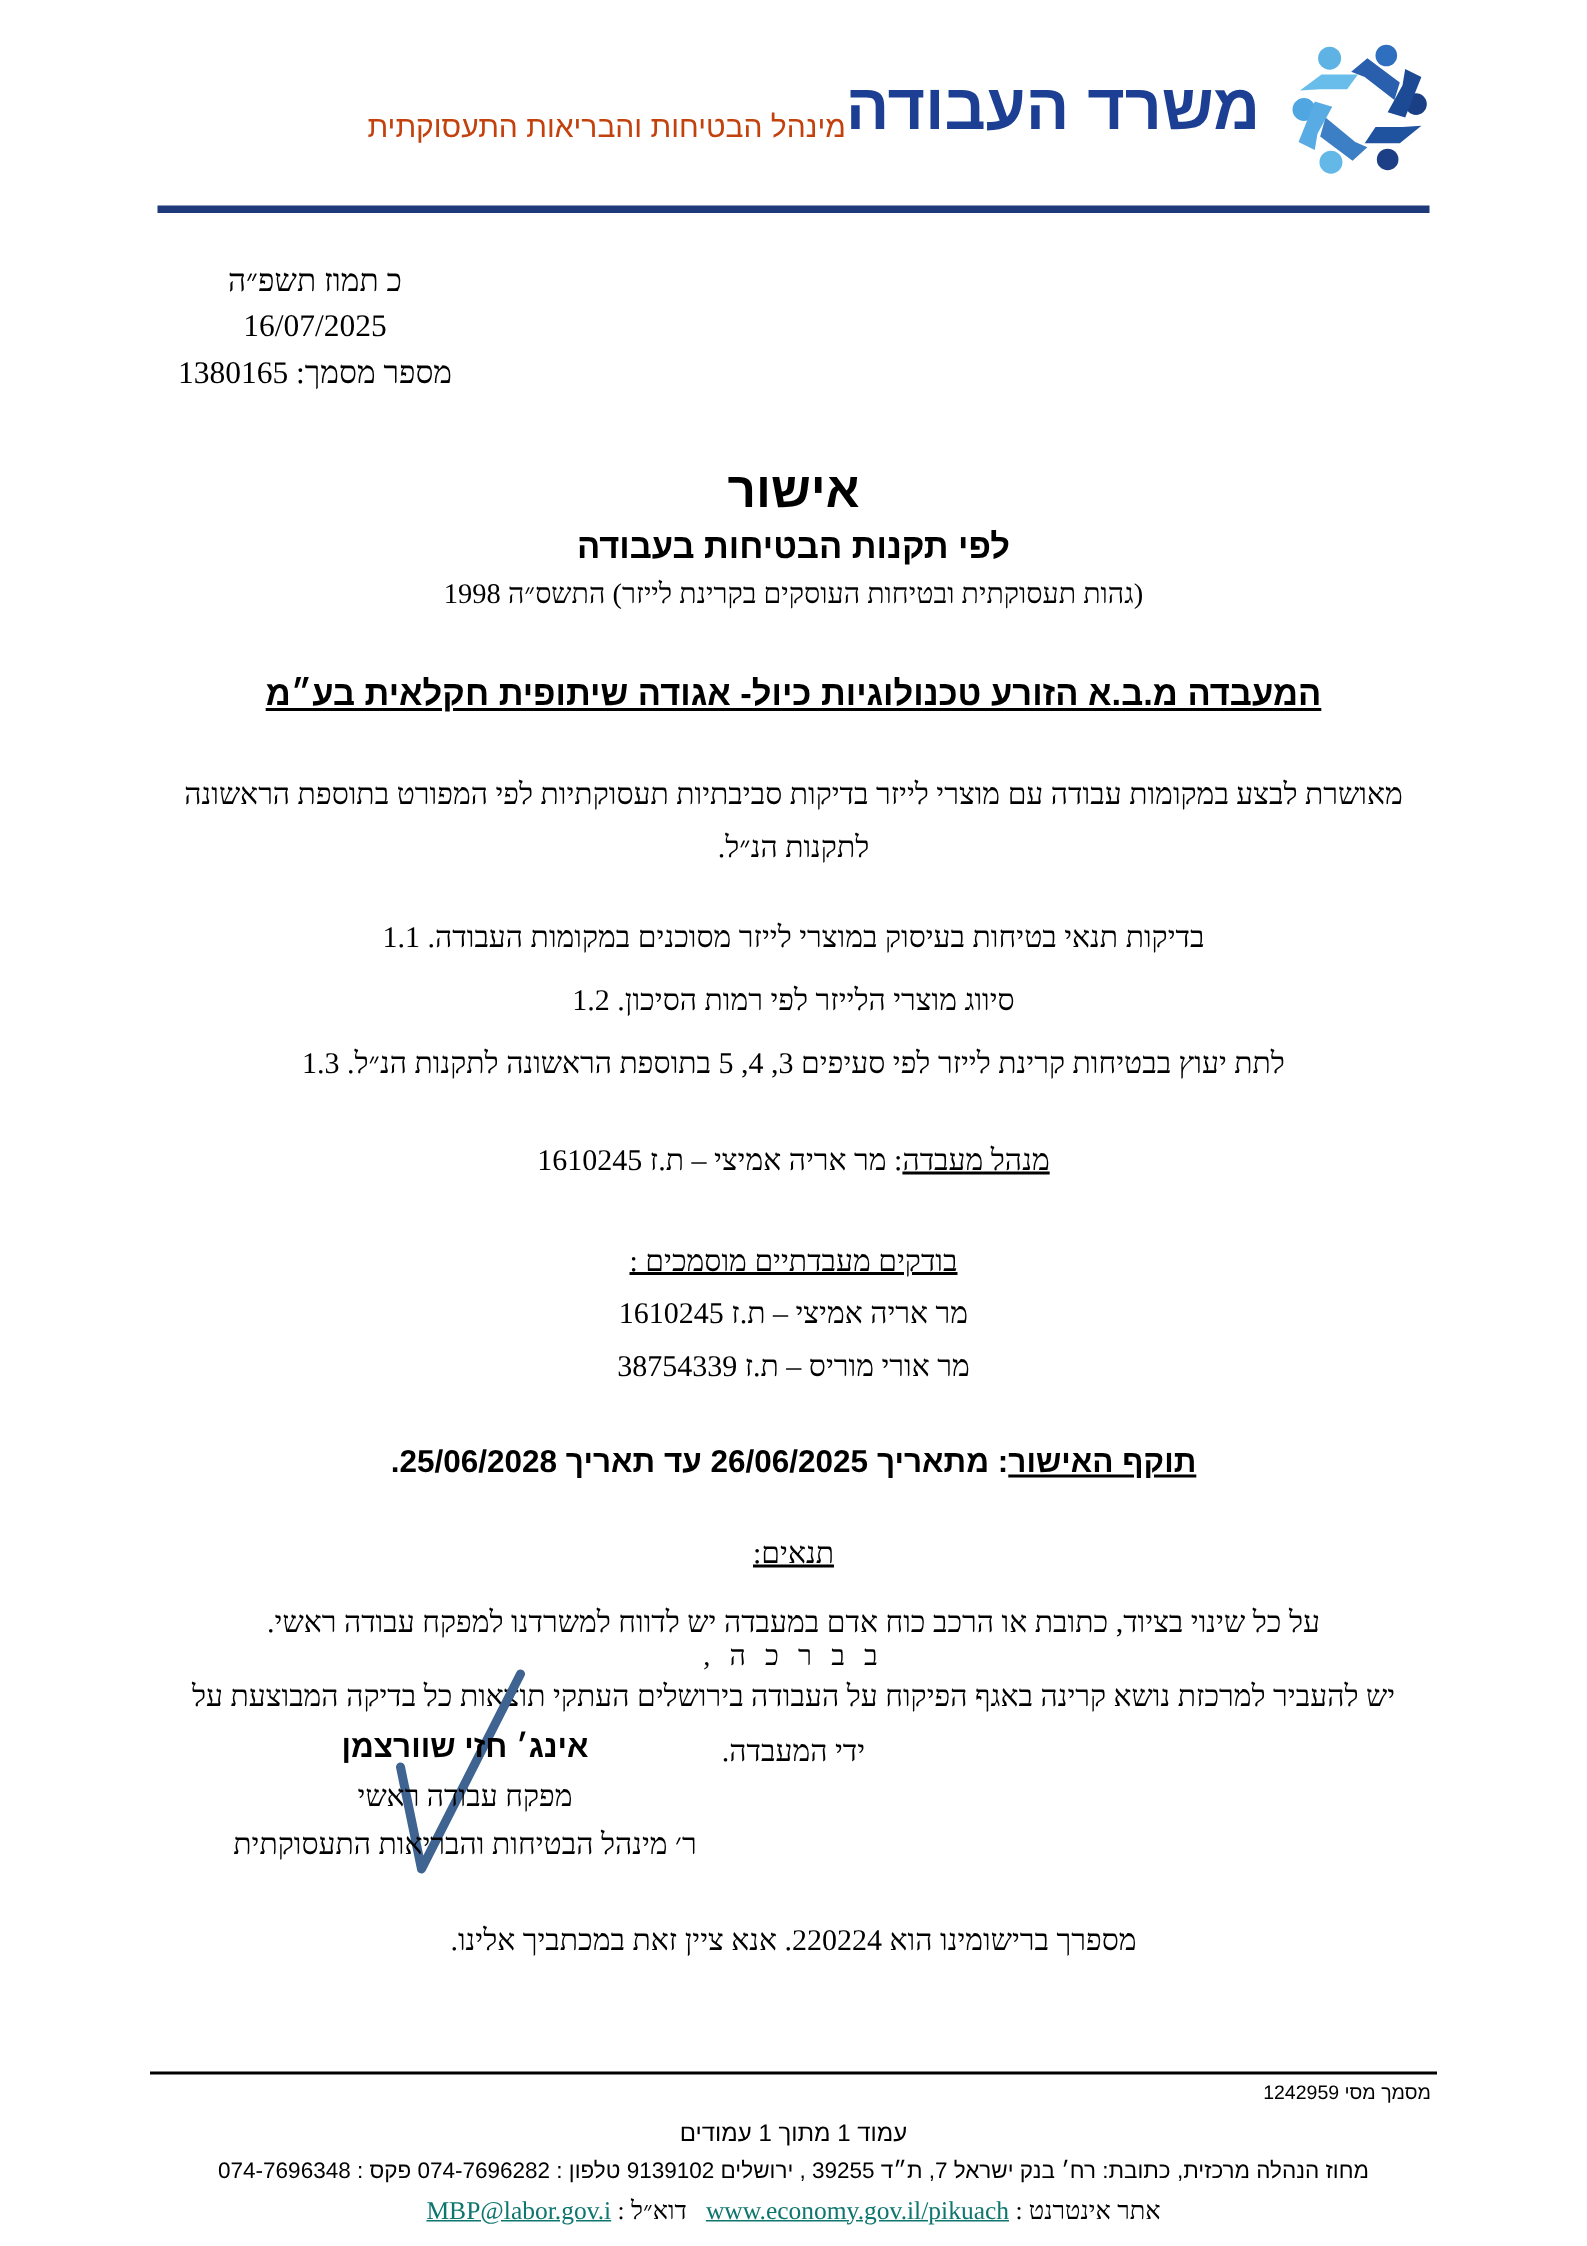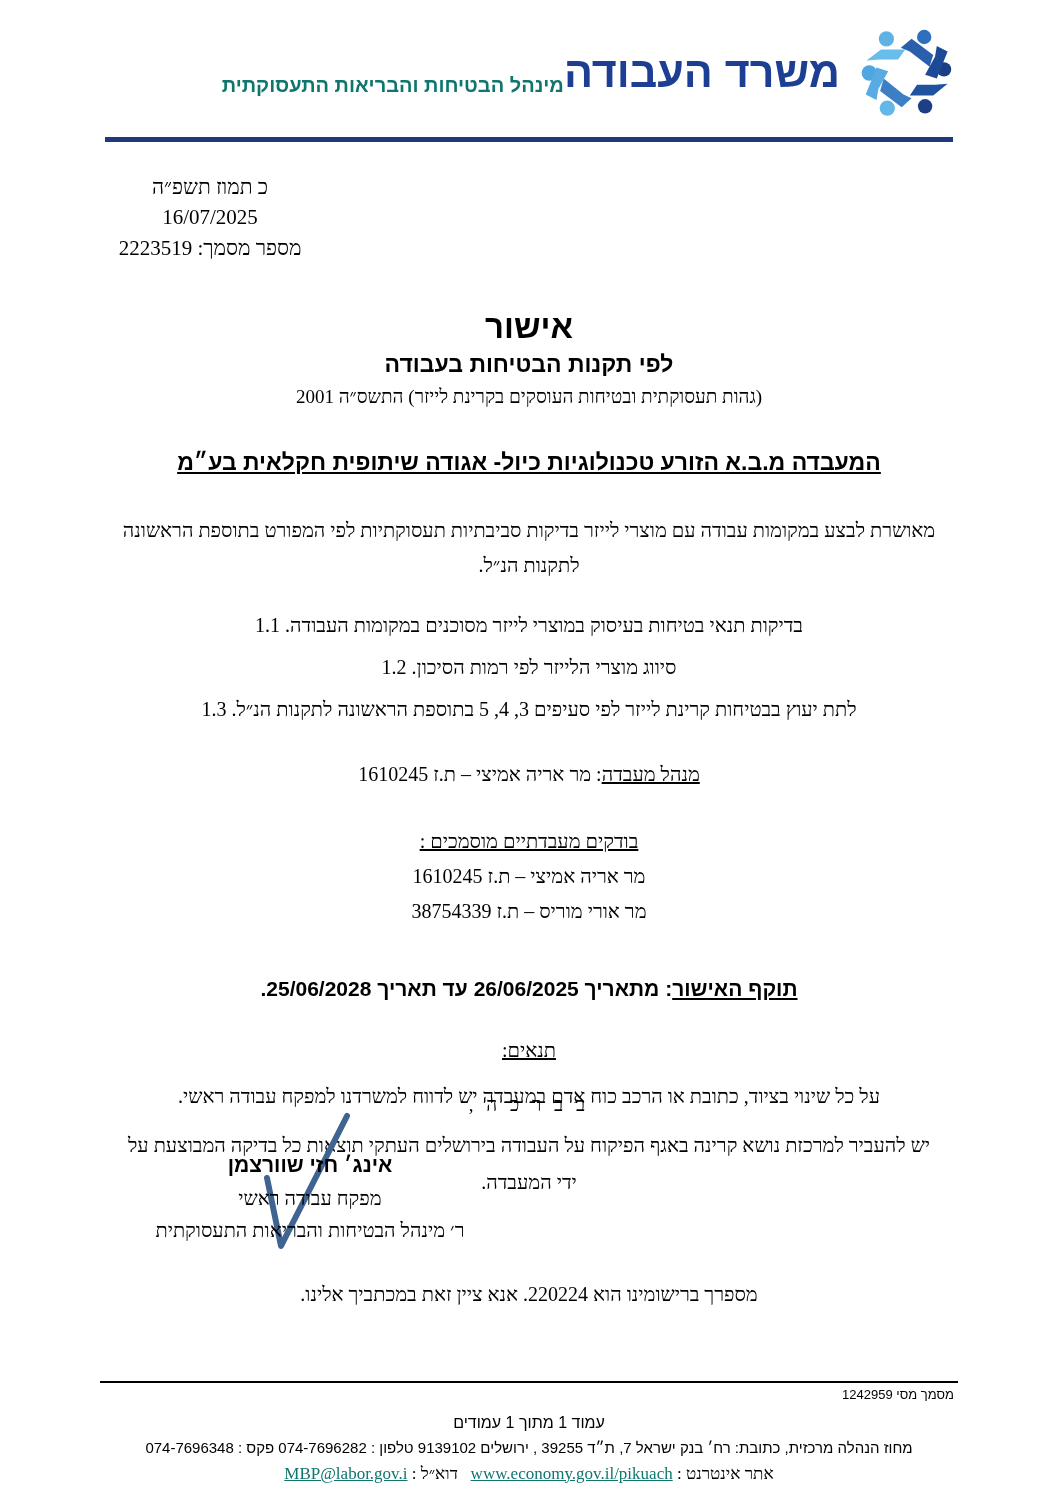--- a/index.html
+++ b/index.html
@@ -50,23 +50,23 @@
   .logo-title {
     font-family: "Liberation Sans", "DejaVu Sans", sans-serif;
     font-weight: bold;
     font-size: 43px;
     color: #1c3f94;
     letter-spacing: 0px;
     white-space: nowrap;
   }
   .logo-sub {
     font-family: "Liberation Sans", "DejaVu Sans", sans-serif;
-    font-weight: bold;
+    font-weight: normal;
     font-size: 20px;
-    color: #0f766e;
+    color: #c2410c;
     margin-top: 4px;
     white-space: nowrap;
   }
   .header-rule {
     position: absolute;
     top: 137px;
     left: 105px;
     right: 105px;
     height: 5px;
     background: #1f3a7a;
@@ -151,21 +151,21 @@
     direction: ltr;
     unicode-bidi: embed;
   }
   .lab-manager {
     text-align: center;
     margin: 0 0 34px 0;
   }
   .u { text-decoration: underline; }
   .inspectors {
     text-align: center;
-    margin: 0 0 44px 0;
+    margin: 0 0 30px 0;
     line-height: 1.75;
   }
   .inspectors .head { text-decoration: underline; }
   .validity {
     font-family: "Liberation Sans", "DejaVu Sans", sans-serif;
     font-weight: bold;
     font-size: 21px;
     text-align: center;
     margin: 0 0 30px 0;
   }
@@ -304,27 +304,27 @@
     <span class="logo-text">
       <span class="logo-title">משרד העבודה</span>
       <span class="logo-sub">מינהל הבטיחות והבריאות התעסוקתית</span>
     </span>
   </div>
   <div class="header-rule"></div>
 
   <div class="date-block">
     <div>כ תמוז תשפ״ה</div>
     <div class="date-greg">16/07/2025</div>
-    <div>מספר מסמך: 2223519</div>
+    <div>מספר מסמך: 1380165</div>
   </div>
 
   <div class="title-block">
     <div class="doc-title">אישור</div>
     <div class="doc-subtitle">לפי תקנות הבטיחות בעבודה</div>
-    <div class="doc-regulation">(גהות תעסוקתית ובטיחות העוסקים בקרינת לייזר) התשס״ה 2001</div>
+    <div class="doc-regulation">(גהות תעסוקתית ובטיחות העוסקים בקרינת לייזר) התשס״ה 1998</div>
   </div>
 
   <div class="body-area">
 
     <div class="company-name">המעבדה מ.ב.א הזורע טכנולוגיות כיול- אגודה שיתופית חקלאית בע״מ</div>
 
     <p class="intro-par">מאושרת לבצע  במקומות עבודה עם מוצרי לייזר בדיקות סביבתיות תעסוקתיות לפי המפורט בתוספת הראשונה לתקנות הנ״ל.</p>
 
     <ul class="clause-list">
       <li>

